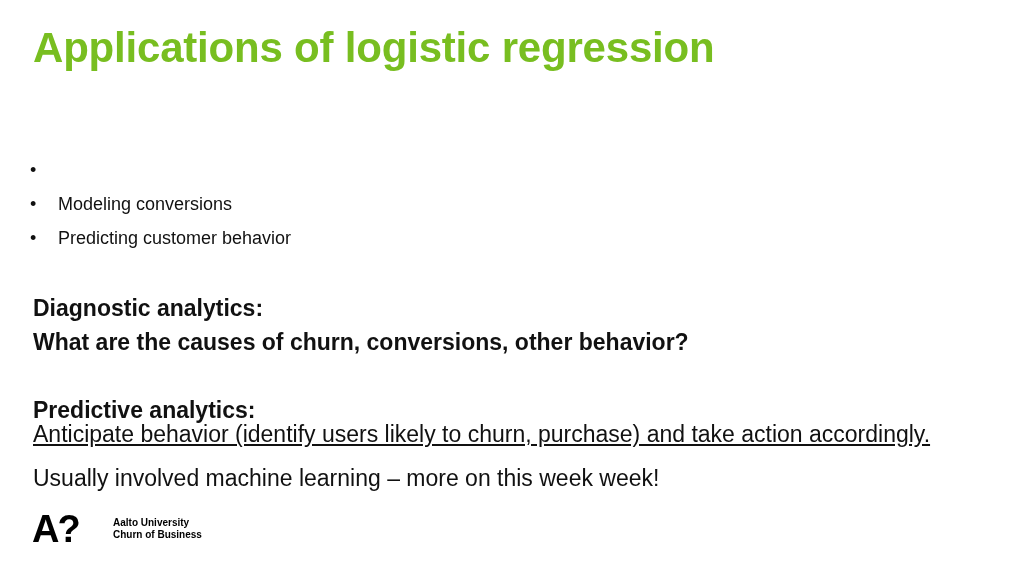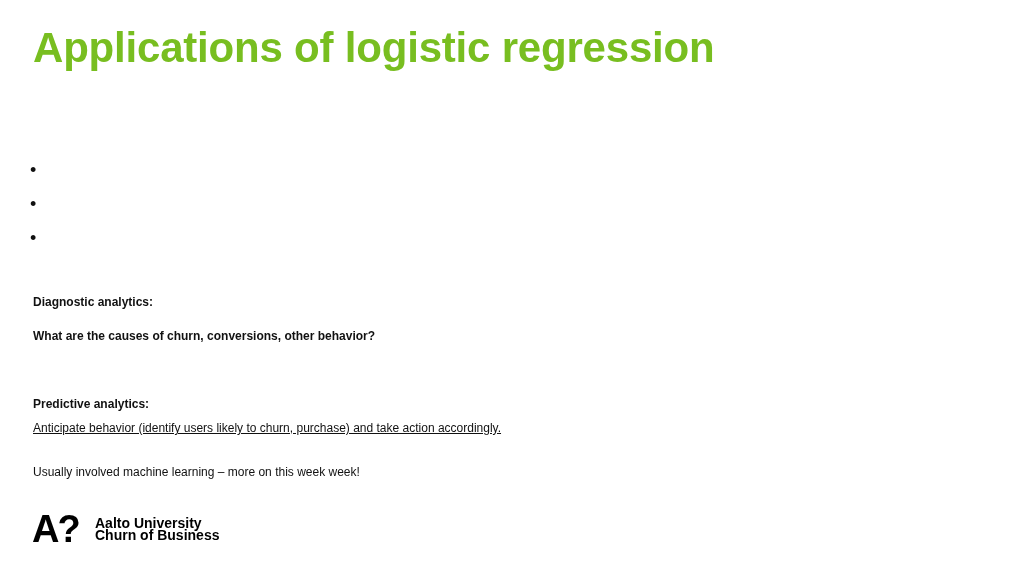--- a/index.html
+++ b/index.html
@@ -16,50 +16,52 @@
   .bullets {
     position: absolute; left: 30px; top: 158px;
     margin: 0; padding: 0; list-style: none;
   }
   .bullets li {
     font-size: 18px; height: 34px; line-height: 24px;
     display: flex; align-items: flex-start;
   }
   .bullet-dot { width: 28px; display: inline-block; font-size: 18px; }
   .line {
-    position: absolute; left: 33px; font-size: 12px; white-space: nowrap; margin: 0;
+    position: absolute; left: 33px; font-size: 23px; white-space: nowrap; margin: 0;
   }
   .bold { font-weight: bold; }
   .logo {
     position: absolute; left: 32px; top: 513px; display: flex; align-items: center;
   }
   .logo-mark {
     font-family: "Liberation Sans", sans-serif; font-weight: bold;
     font-size: 38px; line-height: 32px; letter-spacing: -2px; color: #000;
     width: 56px;
   }
   .logo-text {
-    font-size: 14px; font-weight: bold; line-height: 12px; color: #000;
-    margin-left: 7px;
+    font-size: 10px; font-weight: bold; line-height: 12px; color: #000;
+    margin-left: 25px;
   }
 </style>
 </head>
 <body>
 
 <h1 class="title">Applications of logistic regression</h1>
 
 <ul class="bullets">
   <li>
     <span class="bullet-dot">•</span>
   </li>
   <li>
     <span class="bullet-dot">•</span>
+    <span>Modeling conversions</span>
   </li>
   <li>
     <span class="bullet-dot">•</span>
+    <span>Predicting customer behavior</span>
   </li>
 </ul>
 
 <p class="line bold" style="top:295px;">Diagnostic analytics:</p>
 <p class="line" style="top:329px;font-weight:bold;">What are the causes of churn, conversions, other behavior?</p>
 
 <p class="line bold" style="top:397px;">Predictive analytics:</p>
 <p class="line" style="top:421px;text-decoration:underline;">Anticipate behavior (identify users likely to churn, purchase) and take action accordingly.</p>
 <p class="line" style="top:465px;">Usually involved machine learning – more on this week week!</p>
 

